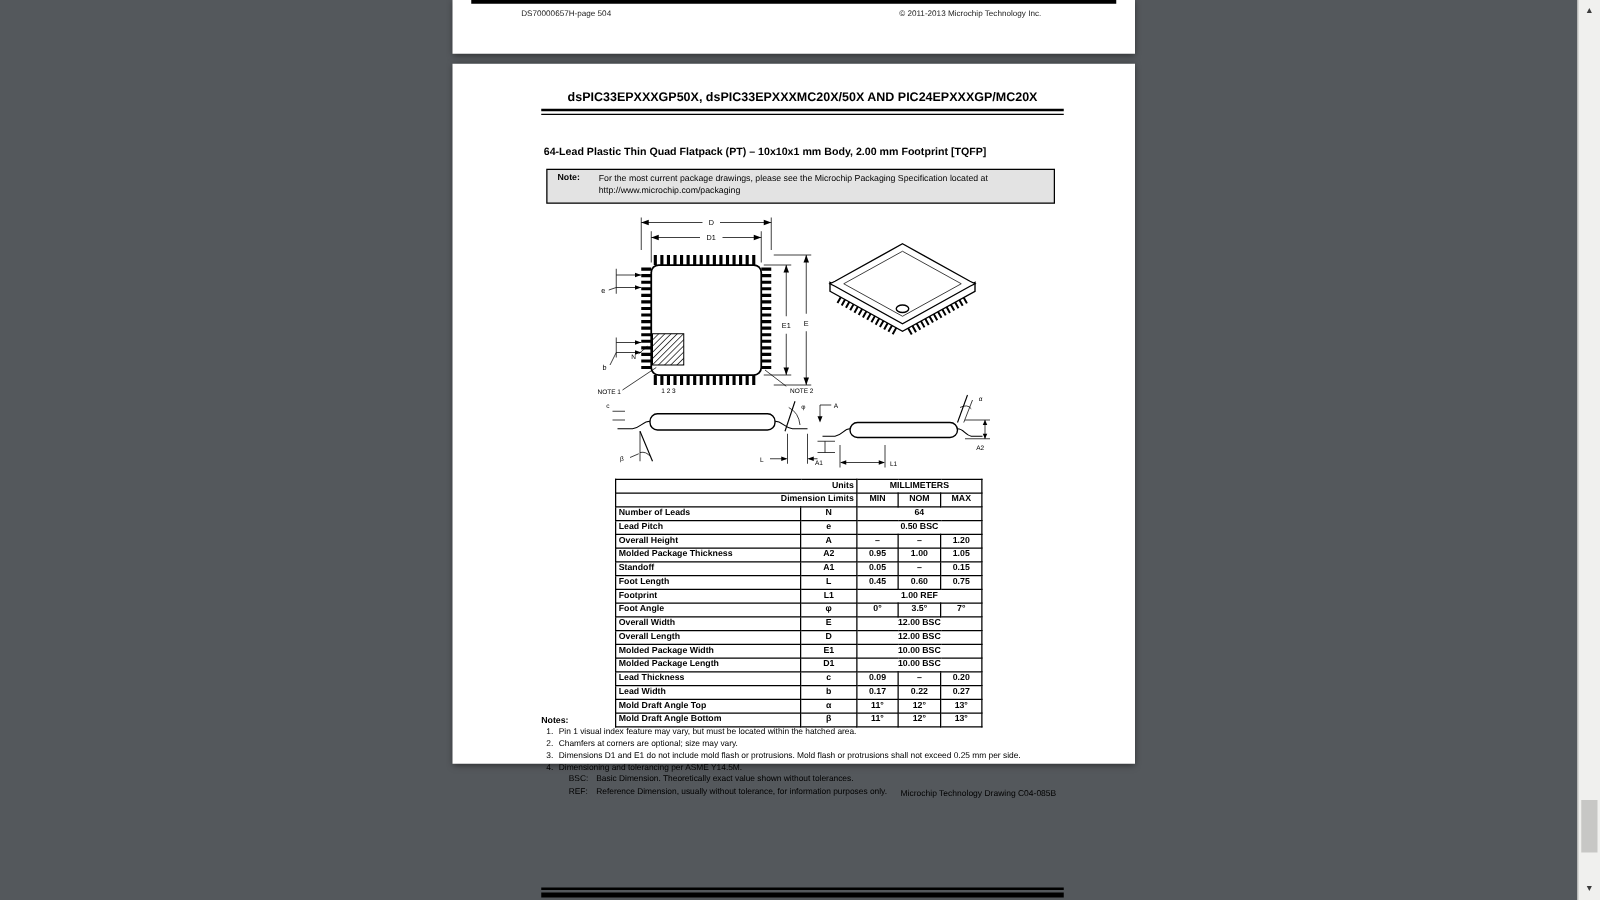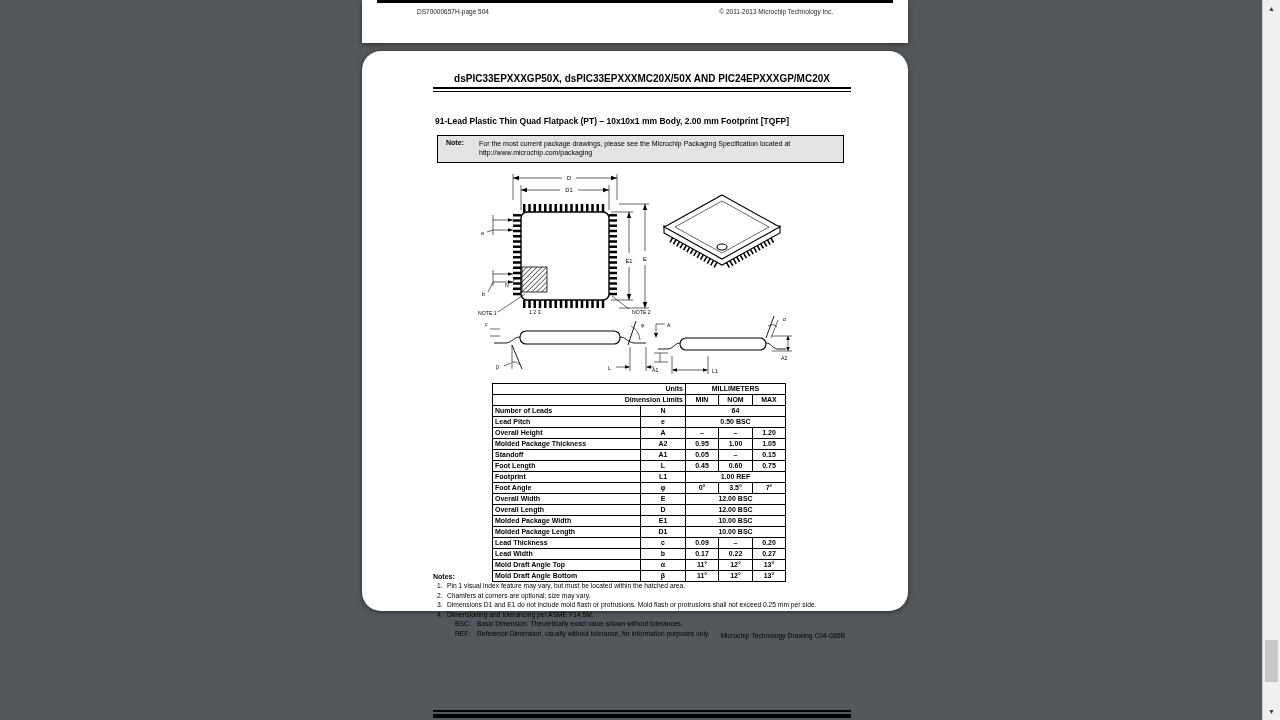--- a/index.html
+++ b/index.html
@@ -3,21 +3,21 @@
 <meta charset="utf-8">
 <style>
   html,body { margin:0; padding:0; background:#54585c; }
   #screen {
     position:relative; width:1280px; height:720px; overflow:hidden;
     background:#54585c; font-family:"Liberation Sans", sans-serif; color:#000;
   }
   .page { position:absolute; left:362px; width:546px; background:#ffffff;
           box-shadow:0 1px 5px rgba(0,0,0,.5); }
   .page-prev { top:0; height:43px; }
-  .page-cur  { top:51px; height:560px;border-radius:19px; }
+  .page-cur  { top:51px; height:560px; }
 
   
   .prev-rule { position:absolute; left:15px; right:15px; top:0; height:3px; background:#000; }
   .pf-left  { position:absolute; left:55px;  top:8px; font-size:6.5px; color:#222; }
   .pf-right { position:absolute; right:75px; top:8px; font-size:6.5px; color:#222; }
 
   
   .doc-title { position:absolute; left:71px; right:57px; top:22px; text-align:center;
                font-weight:bold; font-size:10px; white-space:nowrap; }
   .title-rule { position:absolute; left:71px; right:57px; top:36px; height:2px;
@@ -89,21 +89,21 @@
     <div class="prev-rule"></div>
     <span class="pf-left">DS70000657H-page 504</span>
     <span class="pf-right">© 2011-2013 Microchip Technology Inc.</span>
   </div>
 
   <div class="page page-cur">
 
     <div class="doc-title">dsPIC33EPXXXGP50X, dsPIC33EPXXXMC20X/50X AND PIC24EPXXXGP/MC20X</div>
     <div class="title-rule"></div>
 
-    <div class="pkg-heading">91-Lead Plastic Thin Quad Flatpack (PT) – 10x10x1 mm Body, 2.00 mm Footprint [TQFP]</div>
+    <div class="pkg-heading">64-Lead Plastic Thin Quad Flatpack (PT) – 10x10x1 mm Body, 2.00 mm Footprint [TQFP]</div>
 
     <div class="note-box">
       <span class="note-label">Note:</span>
       <span class="note-text">
         <span>For the most current package drawings, please see the Microchip Packaging Specification located at</span><br>
         <span>http://www.microchip.com/packaging</span>
       </span>
     </div>
 
     <div class="diagram">

